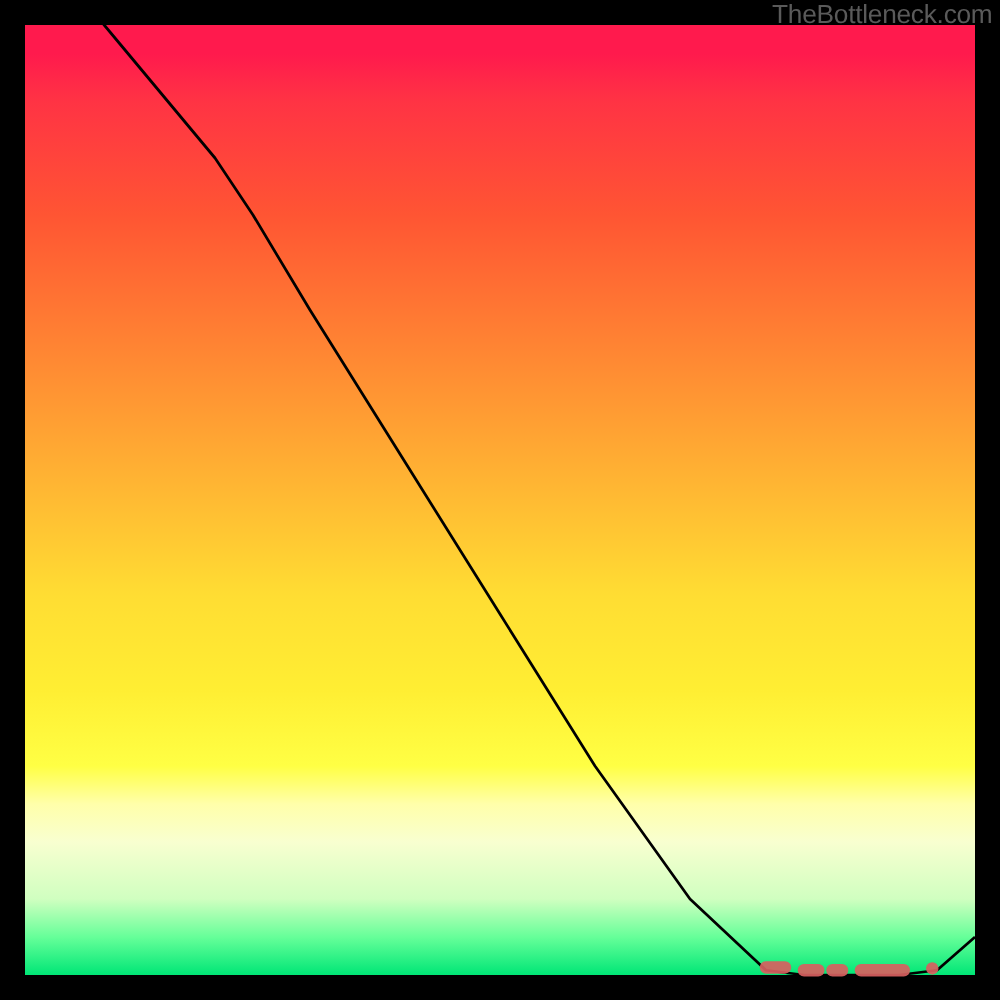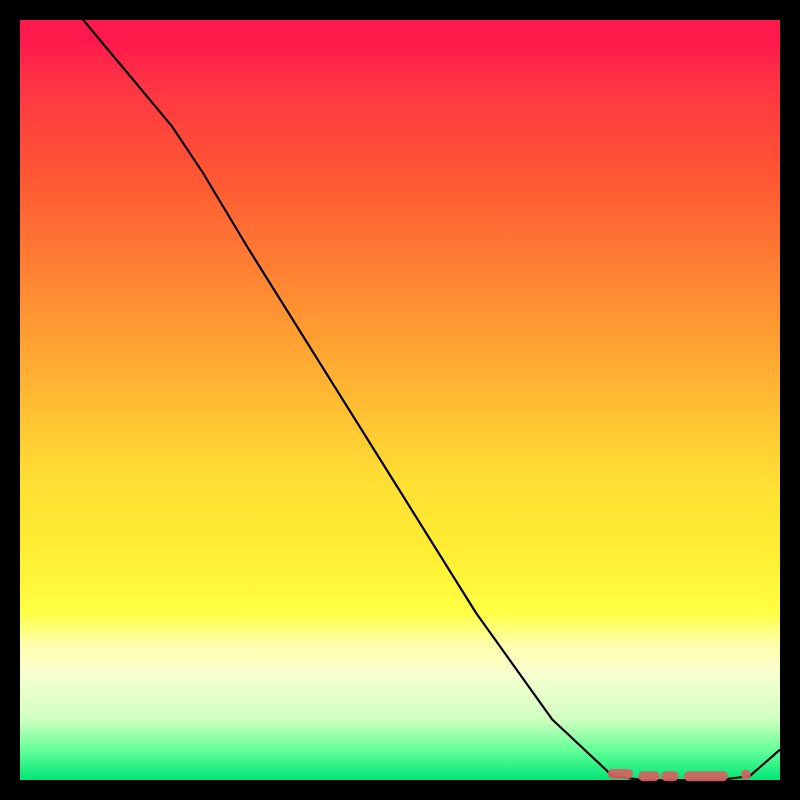--- a/index.html
+++ b/index.html
@@ -87,13 +87,14 @@
     </g>
     <g class="marker-cluster" id="marker-layer">
         <path d="M592.8 753.9 L608.0 753.9"></path>
         <path d="M623.2 756.2 L634.6 756.2"></path>
         <path d="M646.0 756.2 L653.6 756.2"></path>
         <path d="M668.8 756.2 L703.0 756.2"></path>
         <circle cx="725.8" cy="754.7" r="5"></circle>
       </g>
   </svg>
 
+  <div class="watermark">TheBottleneck.com</div>
 </div>
 
 </body></html>

